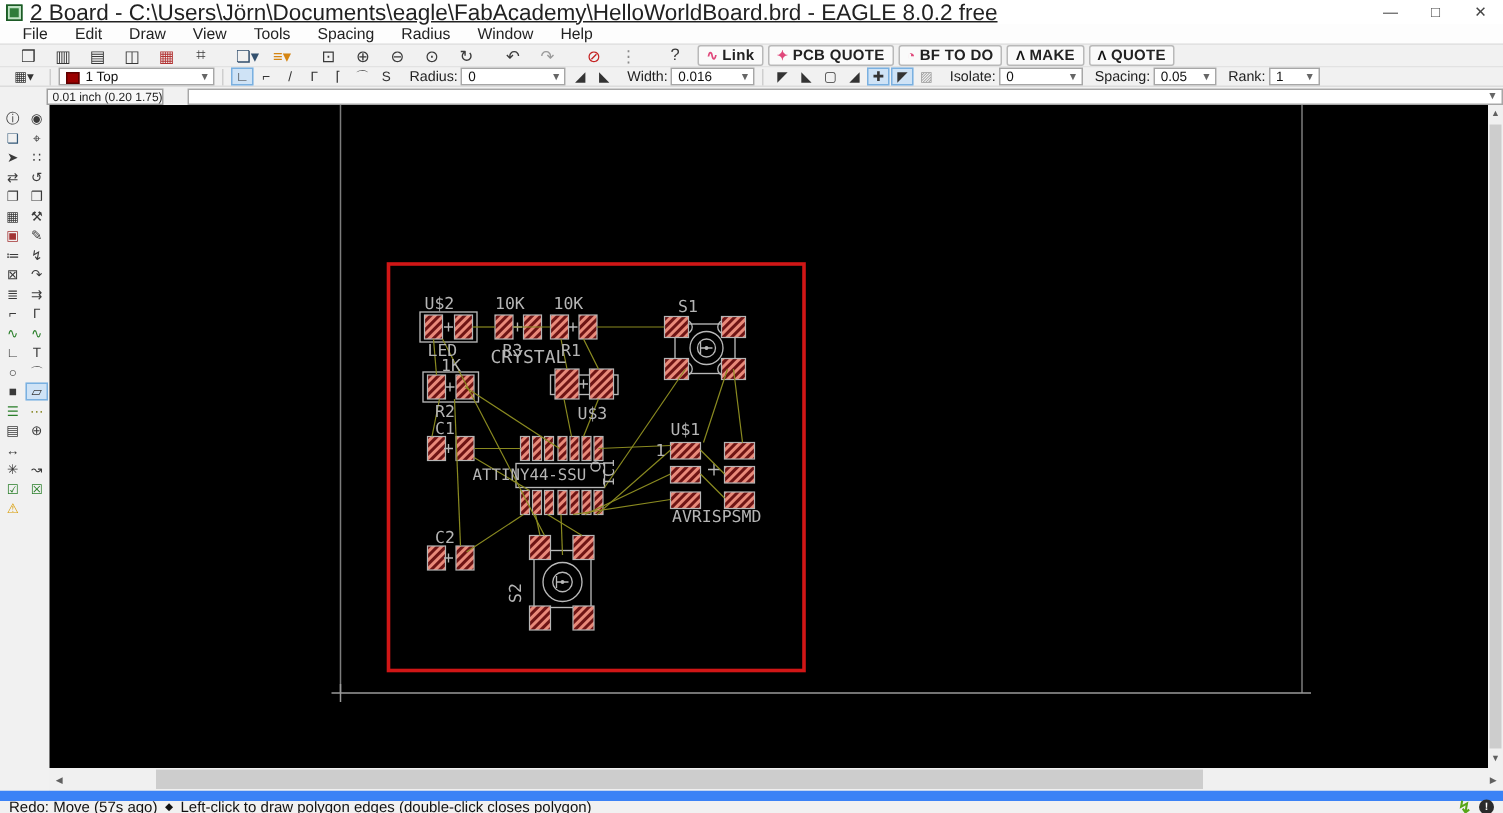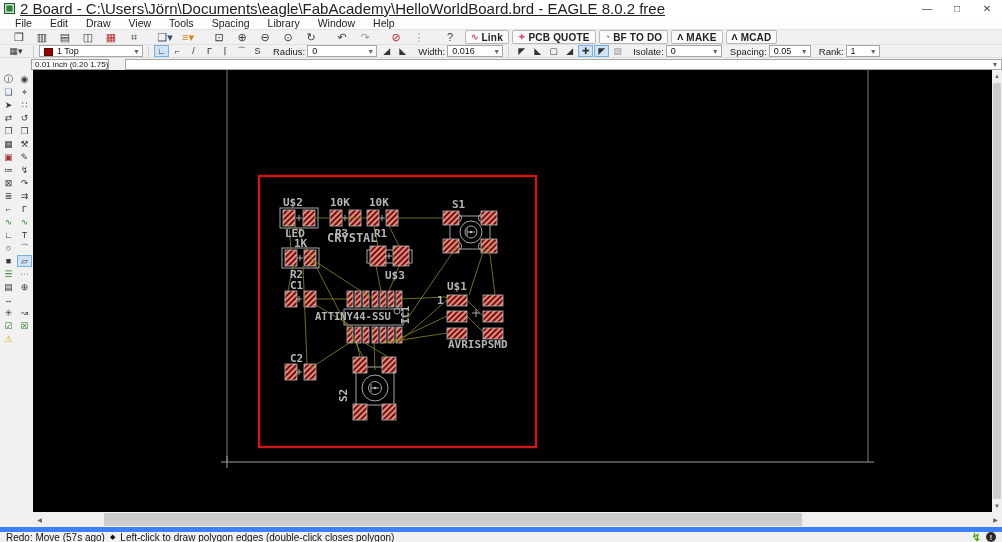--- a/index.html
+++ b/index.html
@@ -50,35 +50,35 @@
   .cmdarr { width:12px; color:#666; font-size:7px; text-align:center; }
 
   
   .main { display:flex; height:442px; }
   .palette { width:33px; background:#f1f1f1; display:grid; grid-template-columns:15px 15px;
              justify-content:center; align-content:start; padding-top:3px; gap:1px 1px; }
   .pcell { width:15px; height:12px; display:flex; align-items:center; justify-content:center;
            font-size:9px; color:#3a3a3a; border:1px solid transparent; }
   .pcell.active { background:#cfe3f6; border:1px solid #7ab0e0; }
   .pcell.blank { visibility:hidden; }
-  .canvas { flex:1; background:#000; position:relative;font-weight:bold; }
+  .canvas { flex:1; background:#000; position:relative; }
   .canvas svg { display:block; }
 
   
   .vscroll { width:10px; background:#f0f0f0; display:flex; flex-direction:column; align-items:center; }
   .vscroll .sarr { height:12px; width:10px; color:#606060; font-size:6px; display:flex; align-items:center; justify-content:center; }
   .vscroll .vthumb { flex:1; width:8px; background:#cdcdcd; margin:1px 0; }
   .hscrollrow { height:15px; display:flex; }
   .hspacer { width:33px; background:#f1f1f1; }
   .hscroll { flex:1; background:#f0f0f0; display:flex; align-items:center; }
   .hscroll .sarr { width:13px; color:#606060; font-size:6px; text-align:center; }
   .hthumb { height:13px; background:#cdcdcd; width:72%; margin-left:58px; }
 
   
-  .statusbar { height:15px; background:#f1f1f1; border-top:5px solid #3b82f6; display:flex; align-items:center;
+  .statusbar { height:15px; background:#f1f1f1; border-top:7px solid #3b82f6; display:flex; align-items:center;
                padding:0 6px; font-size:10px; color:#111; gap:5px; }
   .statusbar .hintsep { font-size:7px; }
   .statusbar .spacer { flex:1; }
   .bolt { color:#58a618; font-weight:bold; font-size:11px; }
   .alert { width:10px; height:10px; border-radius:50%; background:#2b2b2b; color:#fff; font-size:7px;
            display:flex; align-items:center; justify-content:center; font-weight:bold; }
 </style>
 </head>
 <body>
 
@@ -90,21 +90,21 @@
   <span class="wctrl">✕</span>
 </div>
 
 <div class="menubar">
   <span class="menu-item">File</span>
     <span class="menu-item">Edit</span>
     <span class="menu-item">Draw</span>
     <span class="menu-item">View</span>
     <span class="menu-item">Tools</span>
     <span class="menu-item">Spacing</span>
-    <span class="menu-item">Library</span>
+    <span class="menu-item">Radius</span>
     <span class="menu-item">Window</span>
     <span class="menu-item">Help</span>
 </div>
 
 <div class="toolbar1">
   <span style="display:flex;align-items:center;gap:1px">
     <span class="tbtn">
         <span>❒</span>
       </span>
       <span class="tbtn">
@@ -191,21 +191,21 @@
         <span class="albl">BF TO DO</span>
       </span>
 
       <span class="abtn" style="--ic: #111111;">
         <span class="aicon">Λ</span>
         <span class="albl">MAKE</span>
       </span>
 
       <span class="abtn" style="--ic: #111111;">
         <span class="aicon">Λ</span>
-        <span class="albl">MCAD</span>
+        <span class="albl">QUOTE</span>
       </span>
 
   </span>
 </div>
 
 <div class="toolbar2">
   <span class="mini" style="width:24px">▦▾</span>
   <span class="vsep"></span>
   <span class="combo" style="width:104px">
     <span style="display:flex;align-items:flex-end">

